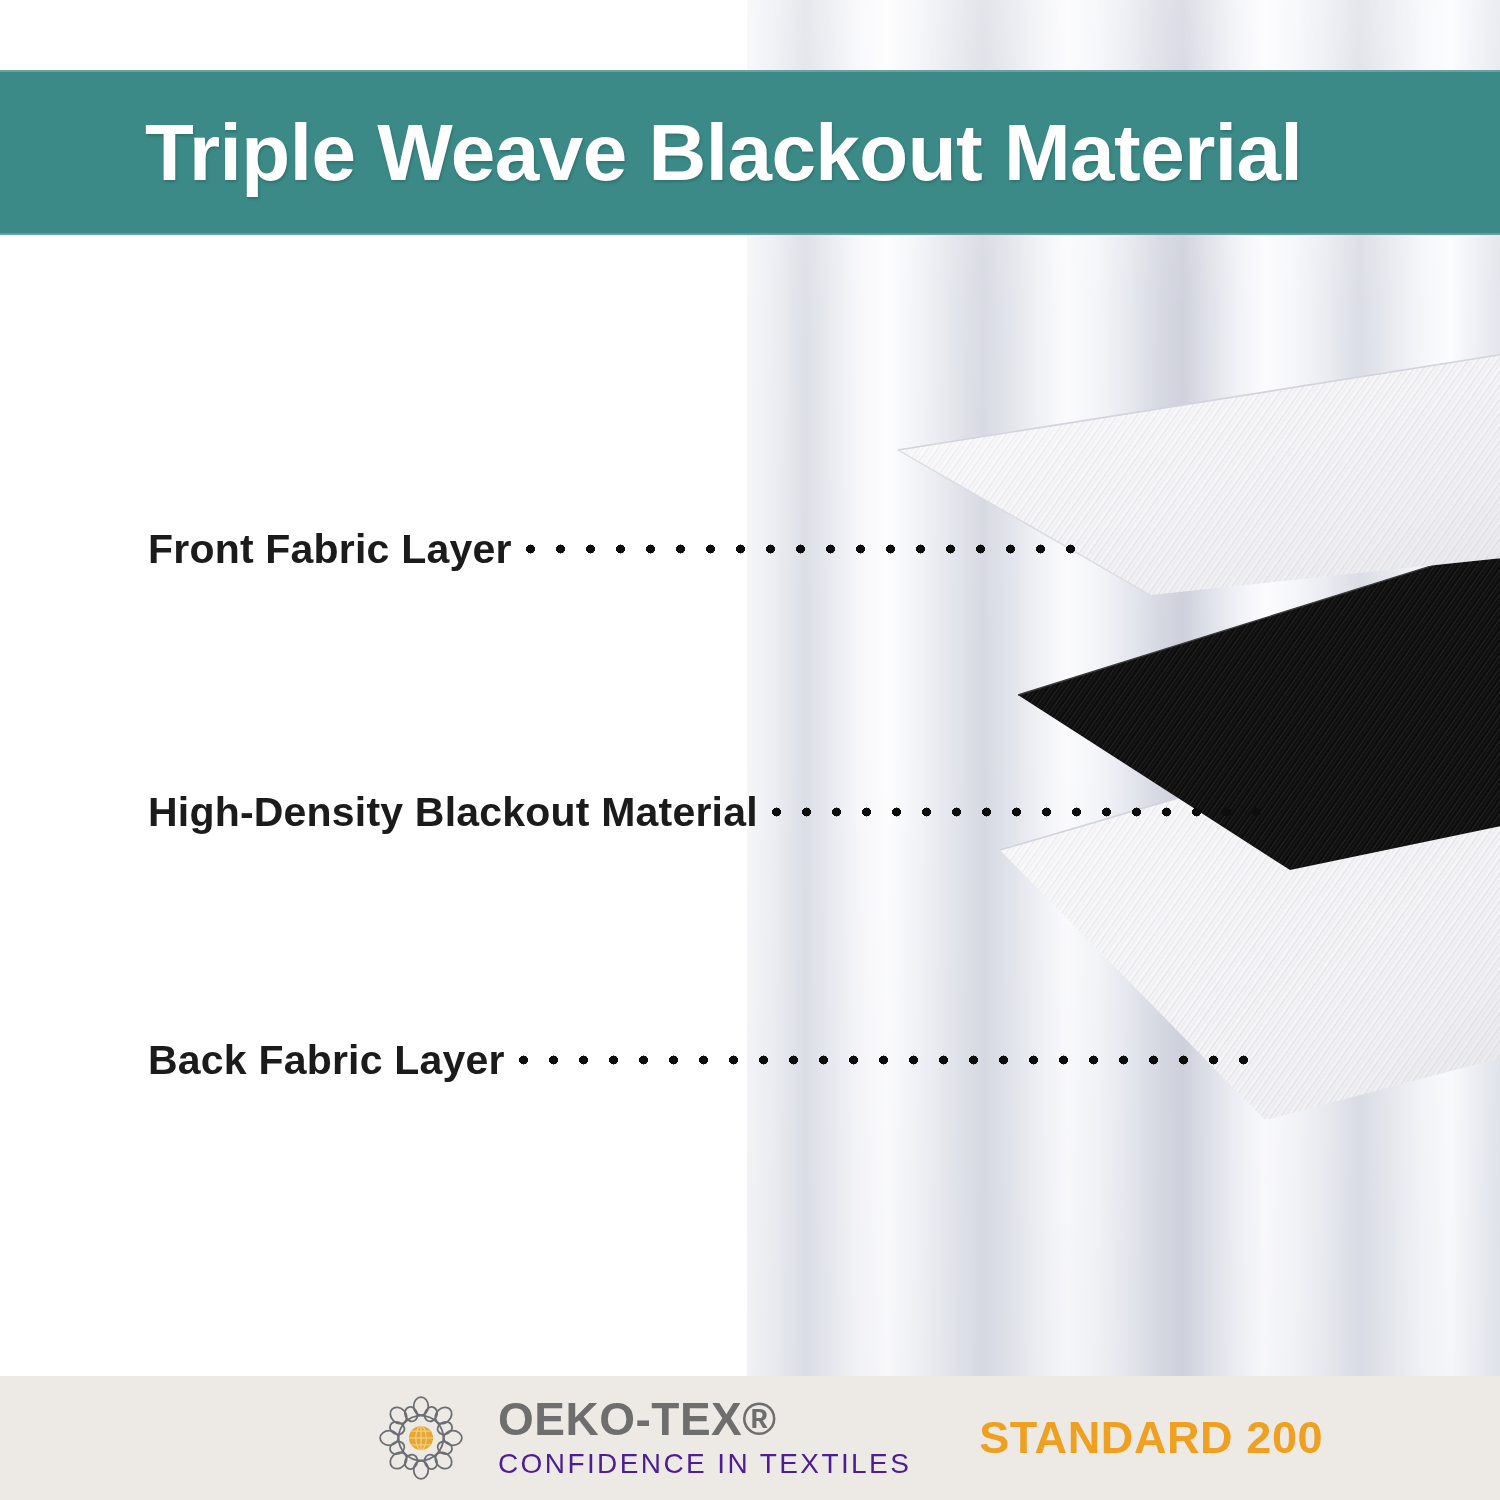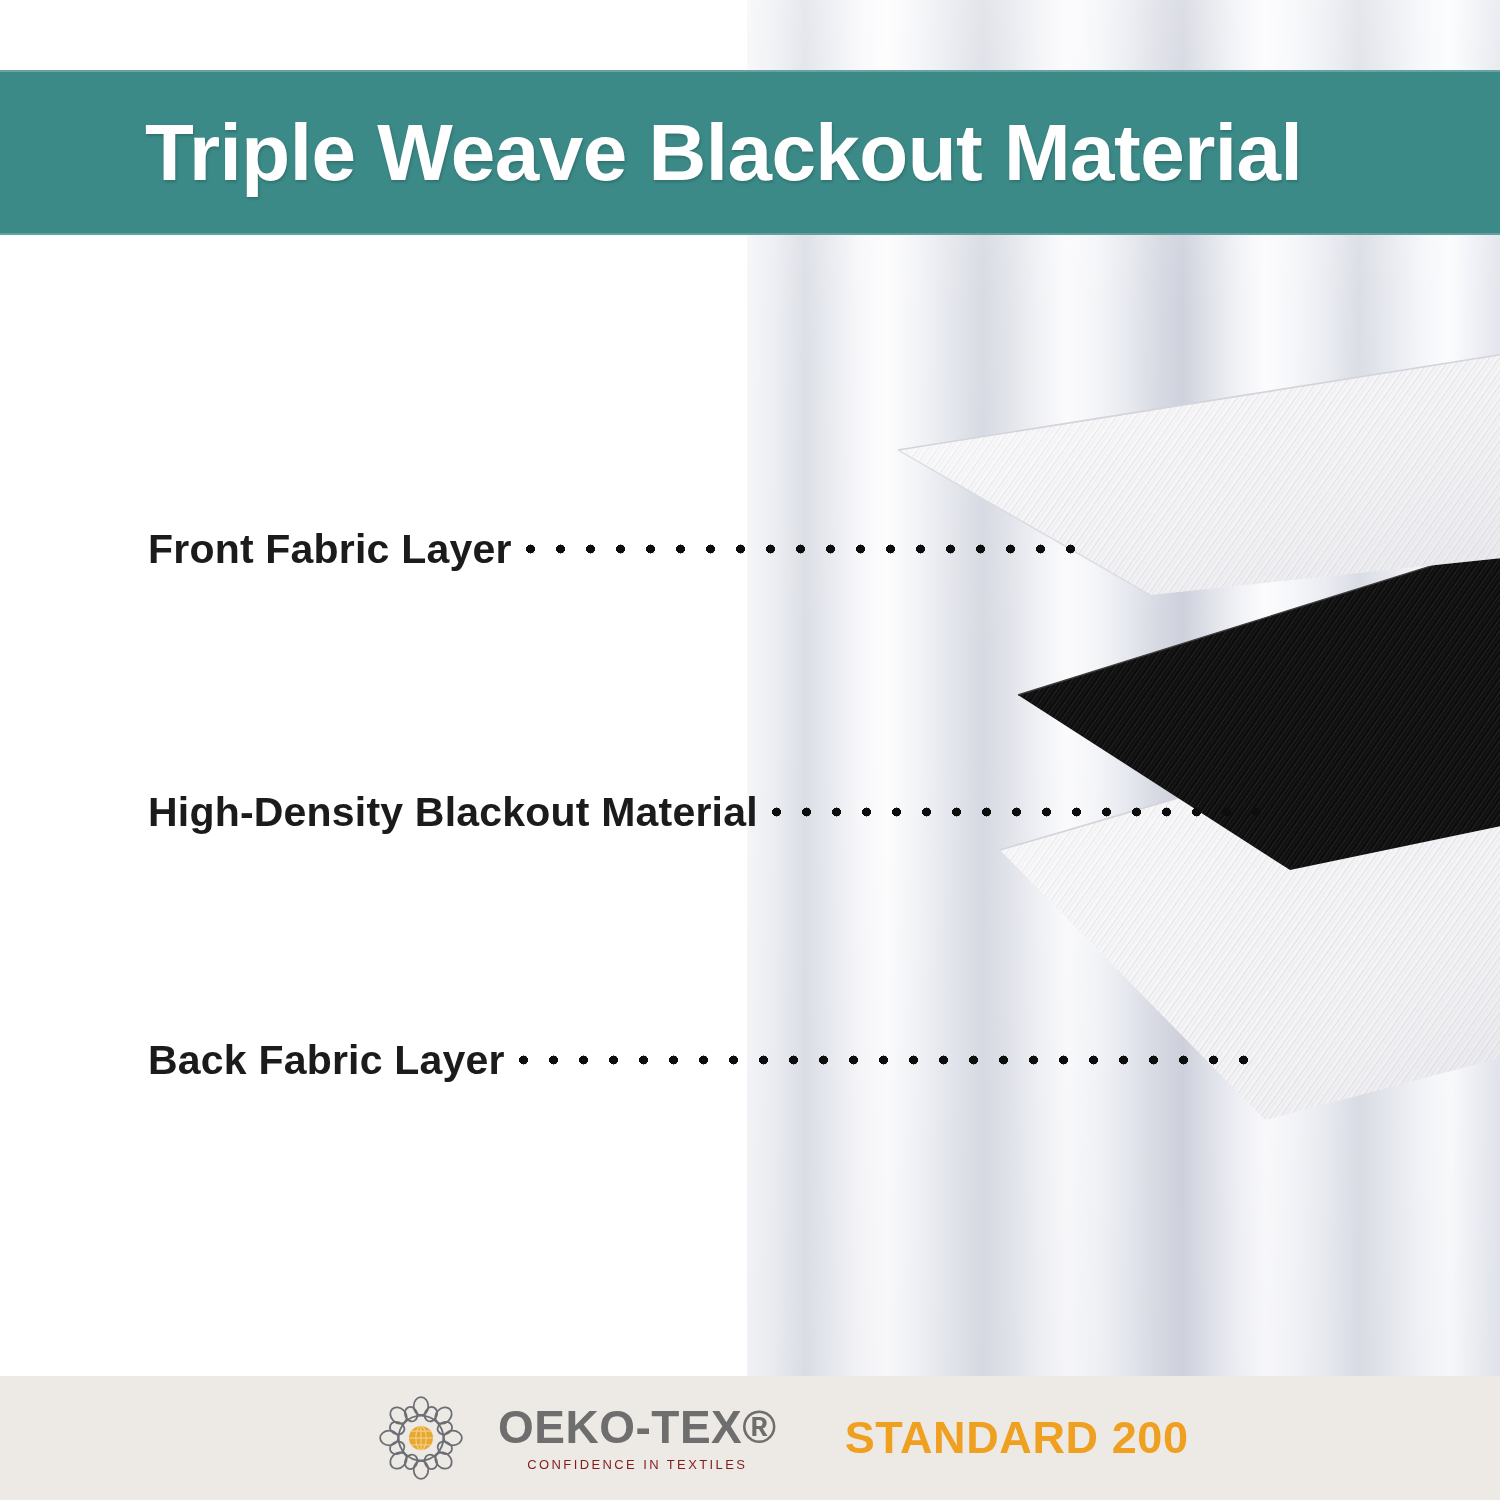--- a/index.html
+++ b/index.html
@@ -133,43 +133,42 @@
     width: 1500px;
     height: 124px;
     background: #edeae5;
     display: flex;
     align-items: center;
   }
   .cert-inner {
     display: flex;
     align-items: center;
     margin-left: 378px;
-    text-align: center;
   }
   .oeko-mark { width: 86px; height: 86px; flex: 0 0 auto; }
   .oeko-mark svg { display:block; width:100%; height:100%; }
   .oeko-words {
     margin-left: 34px;
     display: flex;
     flex-direction: column;
     justify-content: center;
   }
   .oeko-main {
     color: #6e6e6e;
     font-family: "Liberation Sans Narrow", "Liberation Sans", sans-serif;
     font-size: 46px;
     font-weight: 700;
     letter-spacing: 0.5px;
     line-height: 1.02;
     white-space: nowrap;
   }
   .oeko-sub {
-    color: #7f1d1d;
-    font-family: "Liberation Sans Narrow", "Liberation Sans", sans-serif;
-    font-size: 13px;
+    color: #4c1d95;
+    font-family: "Liberation Sans Narrow", "Liberation Sans", sans-serif;
+    font-size: 28px;
     font-weight: 400;
     letter-spacing: 2.4px;
     margin-top: 6px;
     white-space: nowrap;
   }
   .standard-100 {
     margin-left: 68px;
     color: #f0a020;
     font-family: "Liberation Sans Narrow", "Liberation Sans", sans-serif;
     font-size: 45px;

